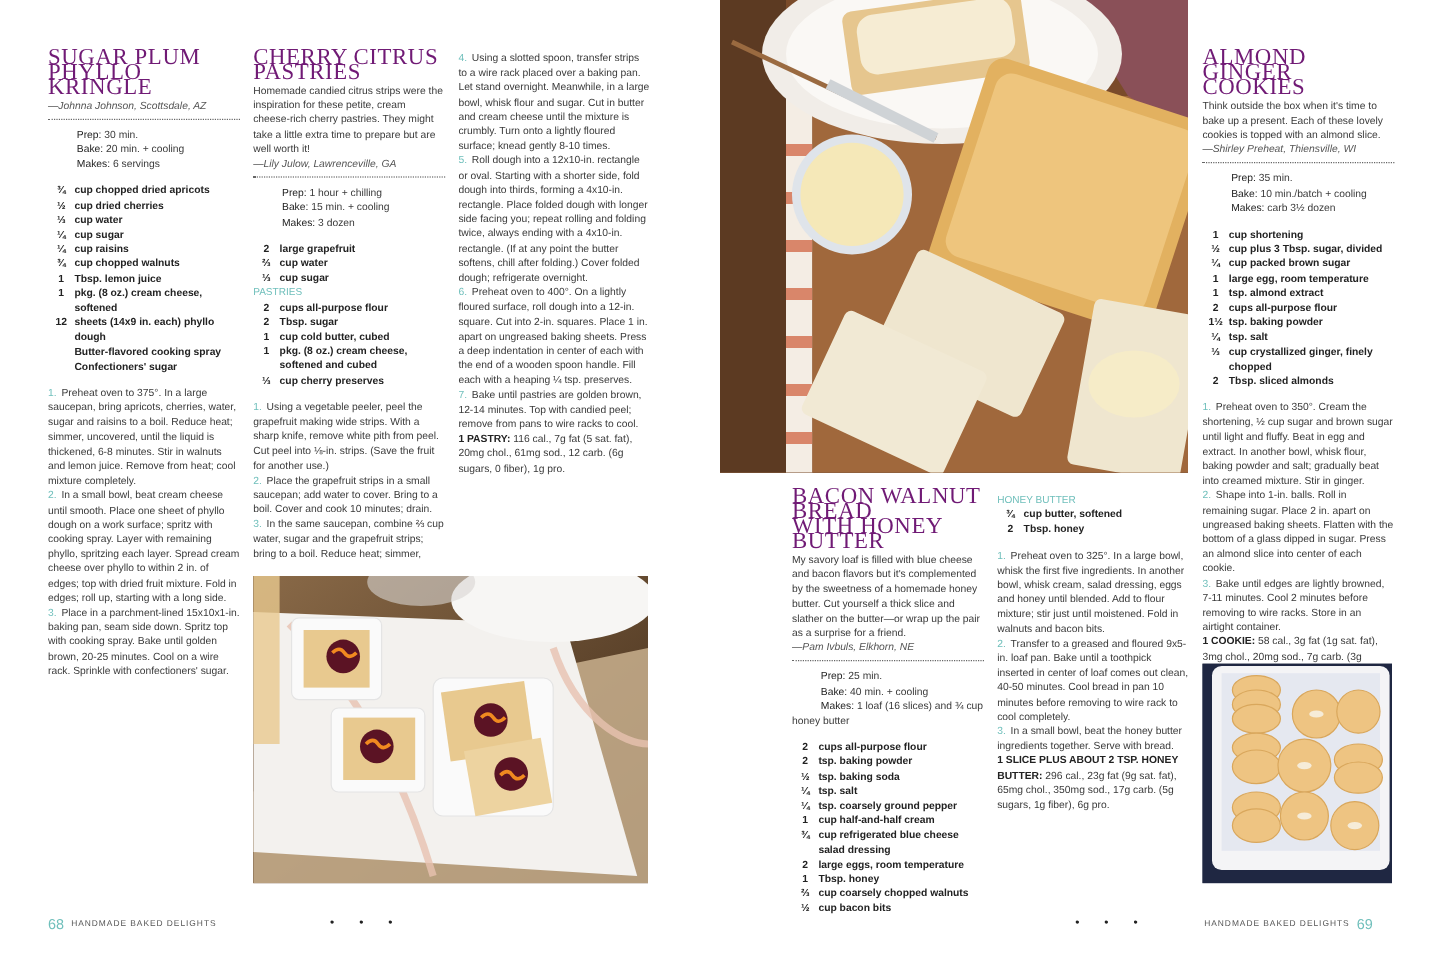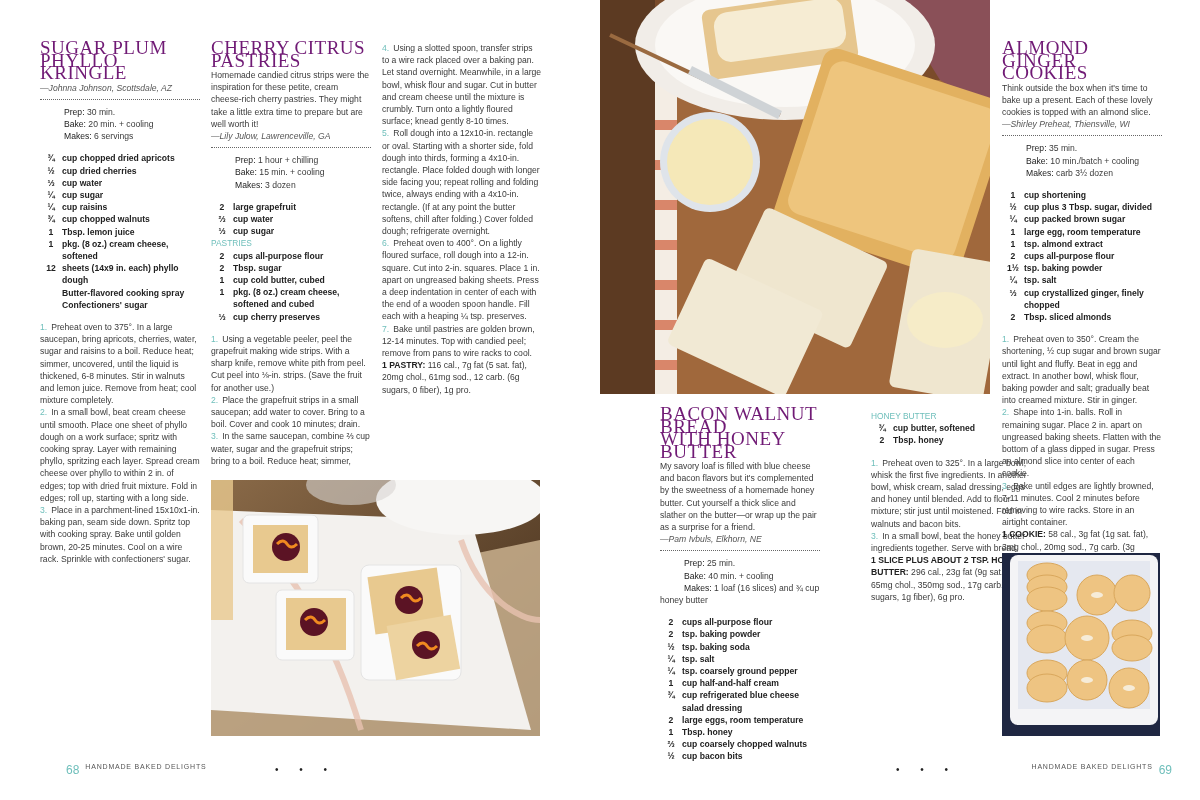--- a/index.html
+++ b/index.html
@@ -16,21 +16,21 @@
   .ing { margin-bottom: 10px; }
   .ing-row { display: flex; font-weight: bold; color: #222; }
   .ing-row .q { width: 22px; text-align: center; flex: none; }
   .ing-row .t { flex: 1; }
   .subhead { color: #6fbfbb; text-transform: uppercase; font-size: 8.4px; margin: 0; }
   .step { color: #3a3a3a; }
   .step .num { color: #6fbfbb; margin-right: 4px; }
   .nutr b { font-weight: bold; color: #222; }
 
   .photo { position: absolute; overflow: hidden; }
-  .footer { position: absolute; top: 763px; font-size: 7px; letter-spacing: 0.8px; color: #555; text-transform: uppercase; display: flex; align-items: flex-start; gap: 6px; margin-left: 26px; }
+  .footer { position: absolute; top: 763px; font-size: 7px; letter-spacing: 0.8px; color: #555; text-transform: uppercase; display: flex; align-items: center; gap: 6px; }
   .footer .pg { font-size: 12px; color: #6fbfbb; letter-spacing: 0; }
   .dots3 { position: absolute; top: 764px; font-size: 10px; letter-spacing: 9px; color: #222; }
 </style>
 </head>
 <body>
 
 <div class="col" style="left:40px; top:42px; width:160px;">
   <div class="title">
     <div>SUGAR PLUM</div>
     <div>PHYLLO KRINGLE</div>
@@ -289,34 +289,35 @@
         <span class="q">⅔</span>
         <span class="t">cup coarsely chopped walnuts</span>
       </div>
       <div class="ing-row">
         <span class="q">½</span>
         <span class="t">cup bacon bits</span>
       </div>
     </div>
 </div>
 
-<div class="col" style="left:831px; top:410px; width:160px;margin-left:40px;">
+<div class="col" style="left:831px; top:410px; width:160px;">
   <div class="subhead">HONEY BUTTER</div>
   <div class="ing" id="ing2-2">
       <div class="ing-row">
         <span class="q">¾</span>
         <span class="t">cup butter, softened</span>
       </div>
       <div class="ing-row">
         <span class="q">2</span>
         <span class="t">Tbsp. honey</span>
       </div>
     </div>
   <div id="steps-2">
       <div class="step"><span class="num">1.</span><span>Preheat oven to 325°. In a large bowl, whisk the first five ingredients. In another bowl, whisk cream, salad dressing, eggs and honey until blended. Add to flour mixture; stir just until moistened. Fold in walnuts and bacon bits.</span></div>
+      <div class="step"><span class="num">2.</span><span>Transfer to a greased and floured 9x5-in. loaf pan. Bake until a toothpick inserted in center of loaf comes out clean, 40-50 minutes. Cool bread in pan 10 minutes before removing to wire rack to cool completely.</span></div>
       <div class="step"><span class="num">3.</span><span>In a small bowl, beat the honey butter ingredients together. Serve with bread.</span></div>
     </div>
   <div class="nutr"><b>1 SLICE PLUS ABOUT 2 TSP. HONEY BUTTER:</b><span> 296 cal., 23g fat (9g sat. fat), 65mg chol., 350mg sod., 17g carb. (5g sugars, 1g fiber), 6g pro.</span></div>
 </div>
 
 <div class="col" style="left:1002px; top:42px; width:160px;">
   <div class="title">
     <div>ALMOND GINGER</div>
     <div>COOKIES</div>
   </div>
@@ -407,16 +408,16 @@
     </g>
   </svg>
 </div>
 
 <div class="footer" style="left:40px;">
   <span class="pg">68</span>
   <span>HANDMADE BAKED DELIGHTS</span>
 </div>
 <div class="dots3" style="left:275px;">• • •</div>
 <div class="dots3" style="left:896px;">• • •</div>
-<div class="footer" style="right:28px;">
+<div class="footer" style="right:56px;">
   <span>HANDMADE BAKED DELIGHTS</span>
   <span class="pg">69</span>
 </div>
 
 </body></html>

